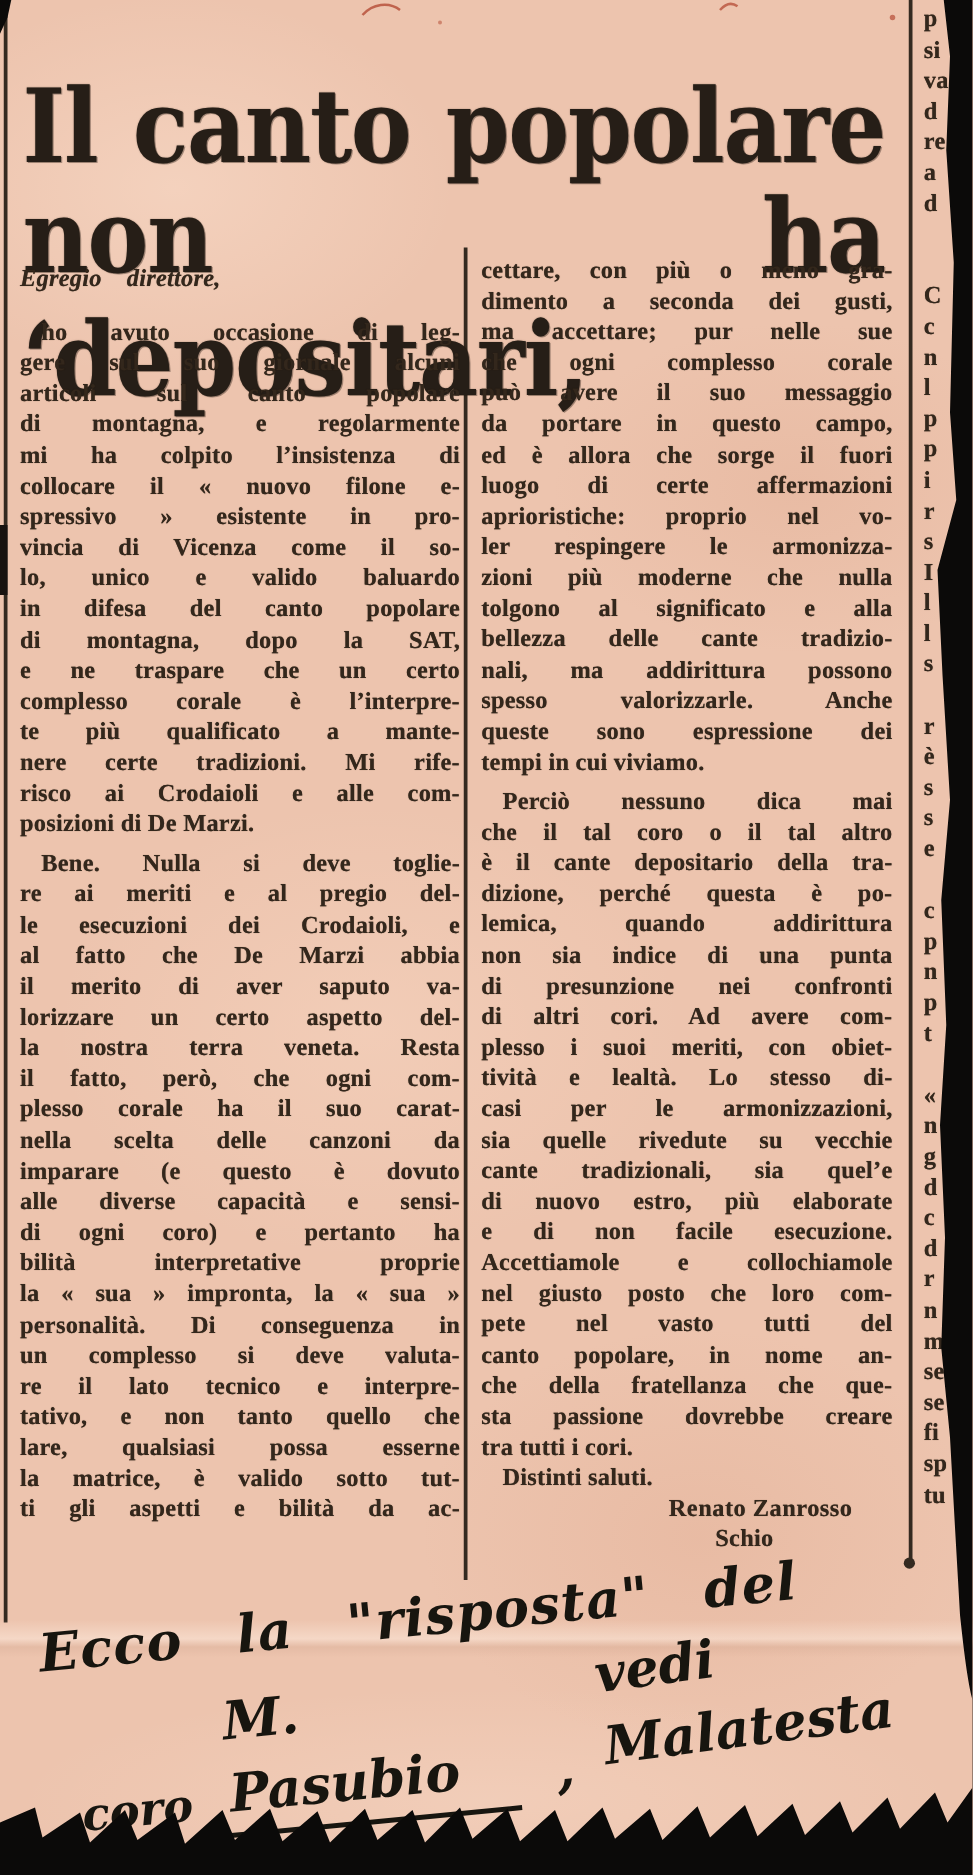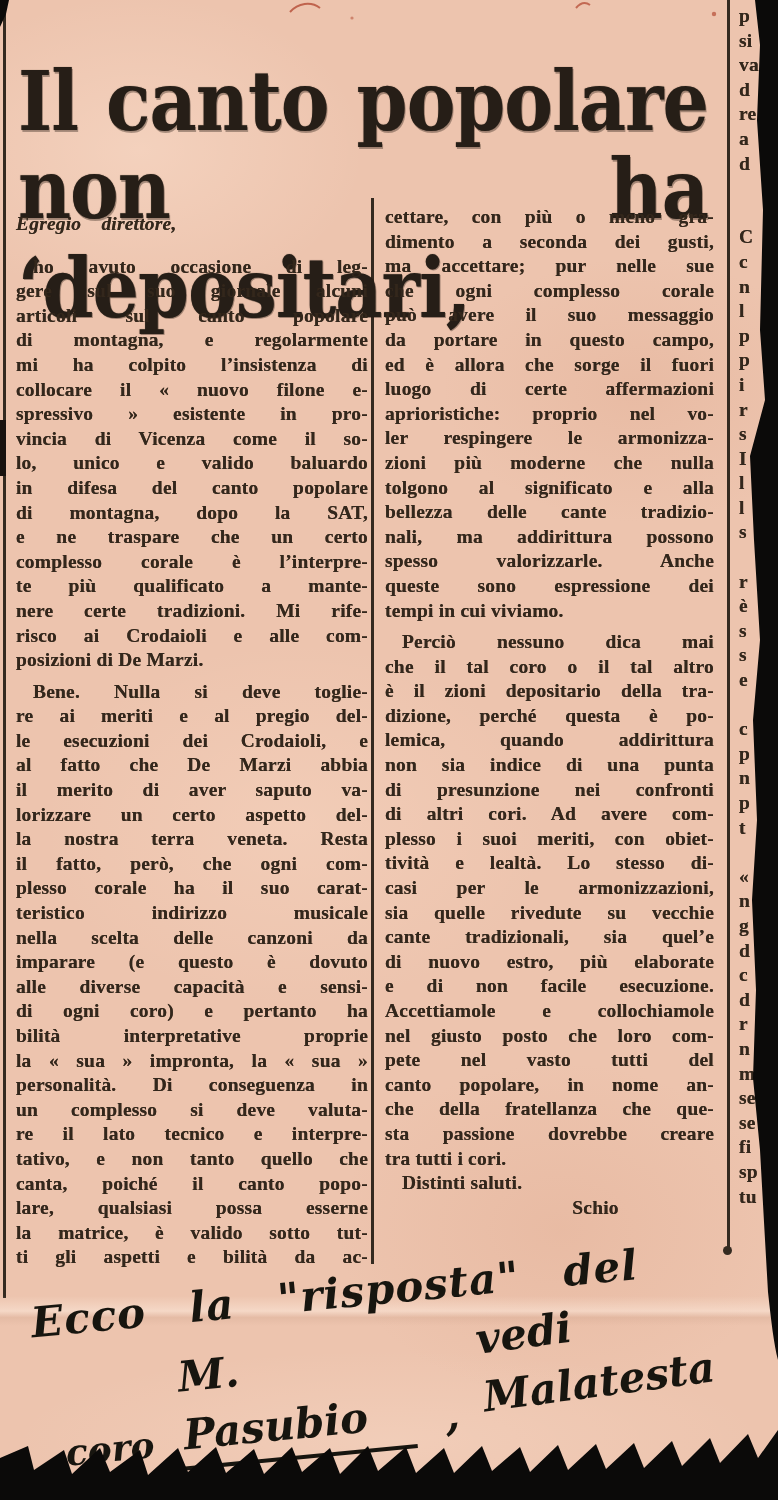--- a/index.html
+++ b/index.html
@@ -112,32 +112,30 @@
     <div class="ln e">posizioni di De Marzi.</div>
     <div class="ln i g">Bene. Nulla si deve toglie-</div>
     <div class="ln">re ai meriti e al pregio del-</div>
     <div class="ln">le esecuzioni dei Crodaioli, e</div>
     <div class="ln">al fatto che De Marzi abbia</div>
     <div class="ln">il merito di aver saputo va-</div>
     <div class="ln">lorizzare un certo aspetto del-</div>
     <div class="ln">la nostra terra veneta. Resta</div>
     <div class="ln">il fatto, però, che ogni com-</div>
     <div class="ln">plesso corale ha il suo carat-</div>
-    <div class="ln">teristico indirizzo musicale</div>
     <div class="ln">nella scelta delle canzoni da</div>
     <div class="ln">imparare (e questo è dovuto</div>
     <div class="ln">alle diverse capacità e sensi-</div>
     <div class="ln">di ogni coro) e pertanto ha</div>
     <div class="ln">bilità interpretative proprie</div>
     <div class="ln">la « sua » impronta, la « sua »</div>
     <div class="ln">personalità. Di conseguenza in</div>
     <div class="ln">un complesso si deve valuta-</div>
     <div class="ln">re il lato tecnico e interpre-</div>
     <div class="ln">tativo, e non tanto quello che</div>
-    <div class="ln">canta, poiché il canto popo-</div>
     <div class="ln">lare, qualsiasi possa esserne</div>
     <div class="ln">la matrice, è valido sotto tut-</div>
     <div class="ln">ti gli aspetti e bilità da ac-</div>
   </div>
 
 <div class="col col-right">
     <div class="ln">cettare, con più o meno gra-</div>
     <div class="ln">dimento a seconda dei gusti,</div>
     <div class="ln">ma accettare; pur nelle sue</div>
     <div class="ln">che ogni complesso corale</div>
@@ -149,41 +147,42 @@
     <div class="ln">ler respingere le armonizza-</div>
     <div class="ln">zioni più moderne che nulla</div>
     <div class="ln">tolgono al significato e alla</div>
     <div class="ln">bellezza delle cante tradizio-</div>
     <div class="ln">nali, ma addirittura possono</div>
     <div class="ln">spesso valorizzarle. Anche</div>
     <div class="ln">queste sono espressione dei</div>
     <div class="ln e">tempi in cui viviamo.</div>
     <div class="ln i g">Perciò nessuno dica mai</div>
     <div class="ln">che il tal coro o il tal altro</div>
-    <div class="ln">è il zioni depositario della tra-</div>
+    <div class="ln">è il cante depositario della tra-</div>
     <div class="ln">dizione, perché questa è po-</div>
     <div class="ln">lemica, quando addirittura</div>
     <div class="ln">non sia indice di una punta</div>
     <div class="ln">di presunzione nei confronti</div>
     <div class="ln">di altri cori. Ad avere com-</div>
     <div class="ln">plesso i suoi meriti, con obiet-</div>
     <div class="ln">tività e lealtà. Lo stesso di-</div>
     <div class="ln">casi per le armonizzazioni,</div>
     <div class="ln">sia quelle rivedute su vecchie</div>
     <div class="ln">cante tradizionali, sia quel’e</div>
     <div class="ln">di nuovo estro, più elaborate</div>
     <div class="ln">e di non facile esecuzione.</div>
     <div class="ln">Accettiamole e collochiamole</div>
     <div class="ln">nel giusto posto che loro com-</div>
     <div class="ln">pete nel vasto tutti del</div>
     <div class="ln">canto popolare, in nome an-</div>
     <div class="ln">che della fratellanza che que-</div>
     <div class="ln">sta passione dovrebbe creare</div>
     <div class="ln e">tra tutti i cori.</div>
     <div class="ln i e">Distinti saluti.</div>
+    <div class="ln sig">Renato Zanrosso</div>
     <div class="ln sig2">Schio</div>
   </div>
 
 <div class="col col-side">
     <div class="ln">p</div>
     <div class="ln">si</div>
     <div class="ln">va</div>
     <div class="ln">d</div>
     <div class="ln">re</div>
     <div class="ln">a</div>

